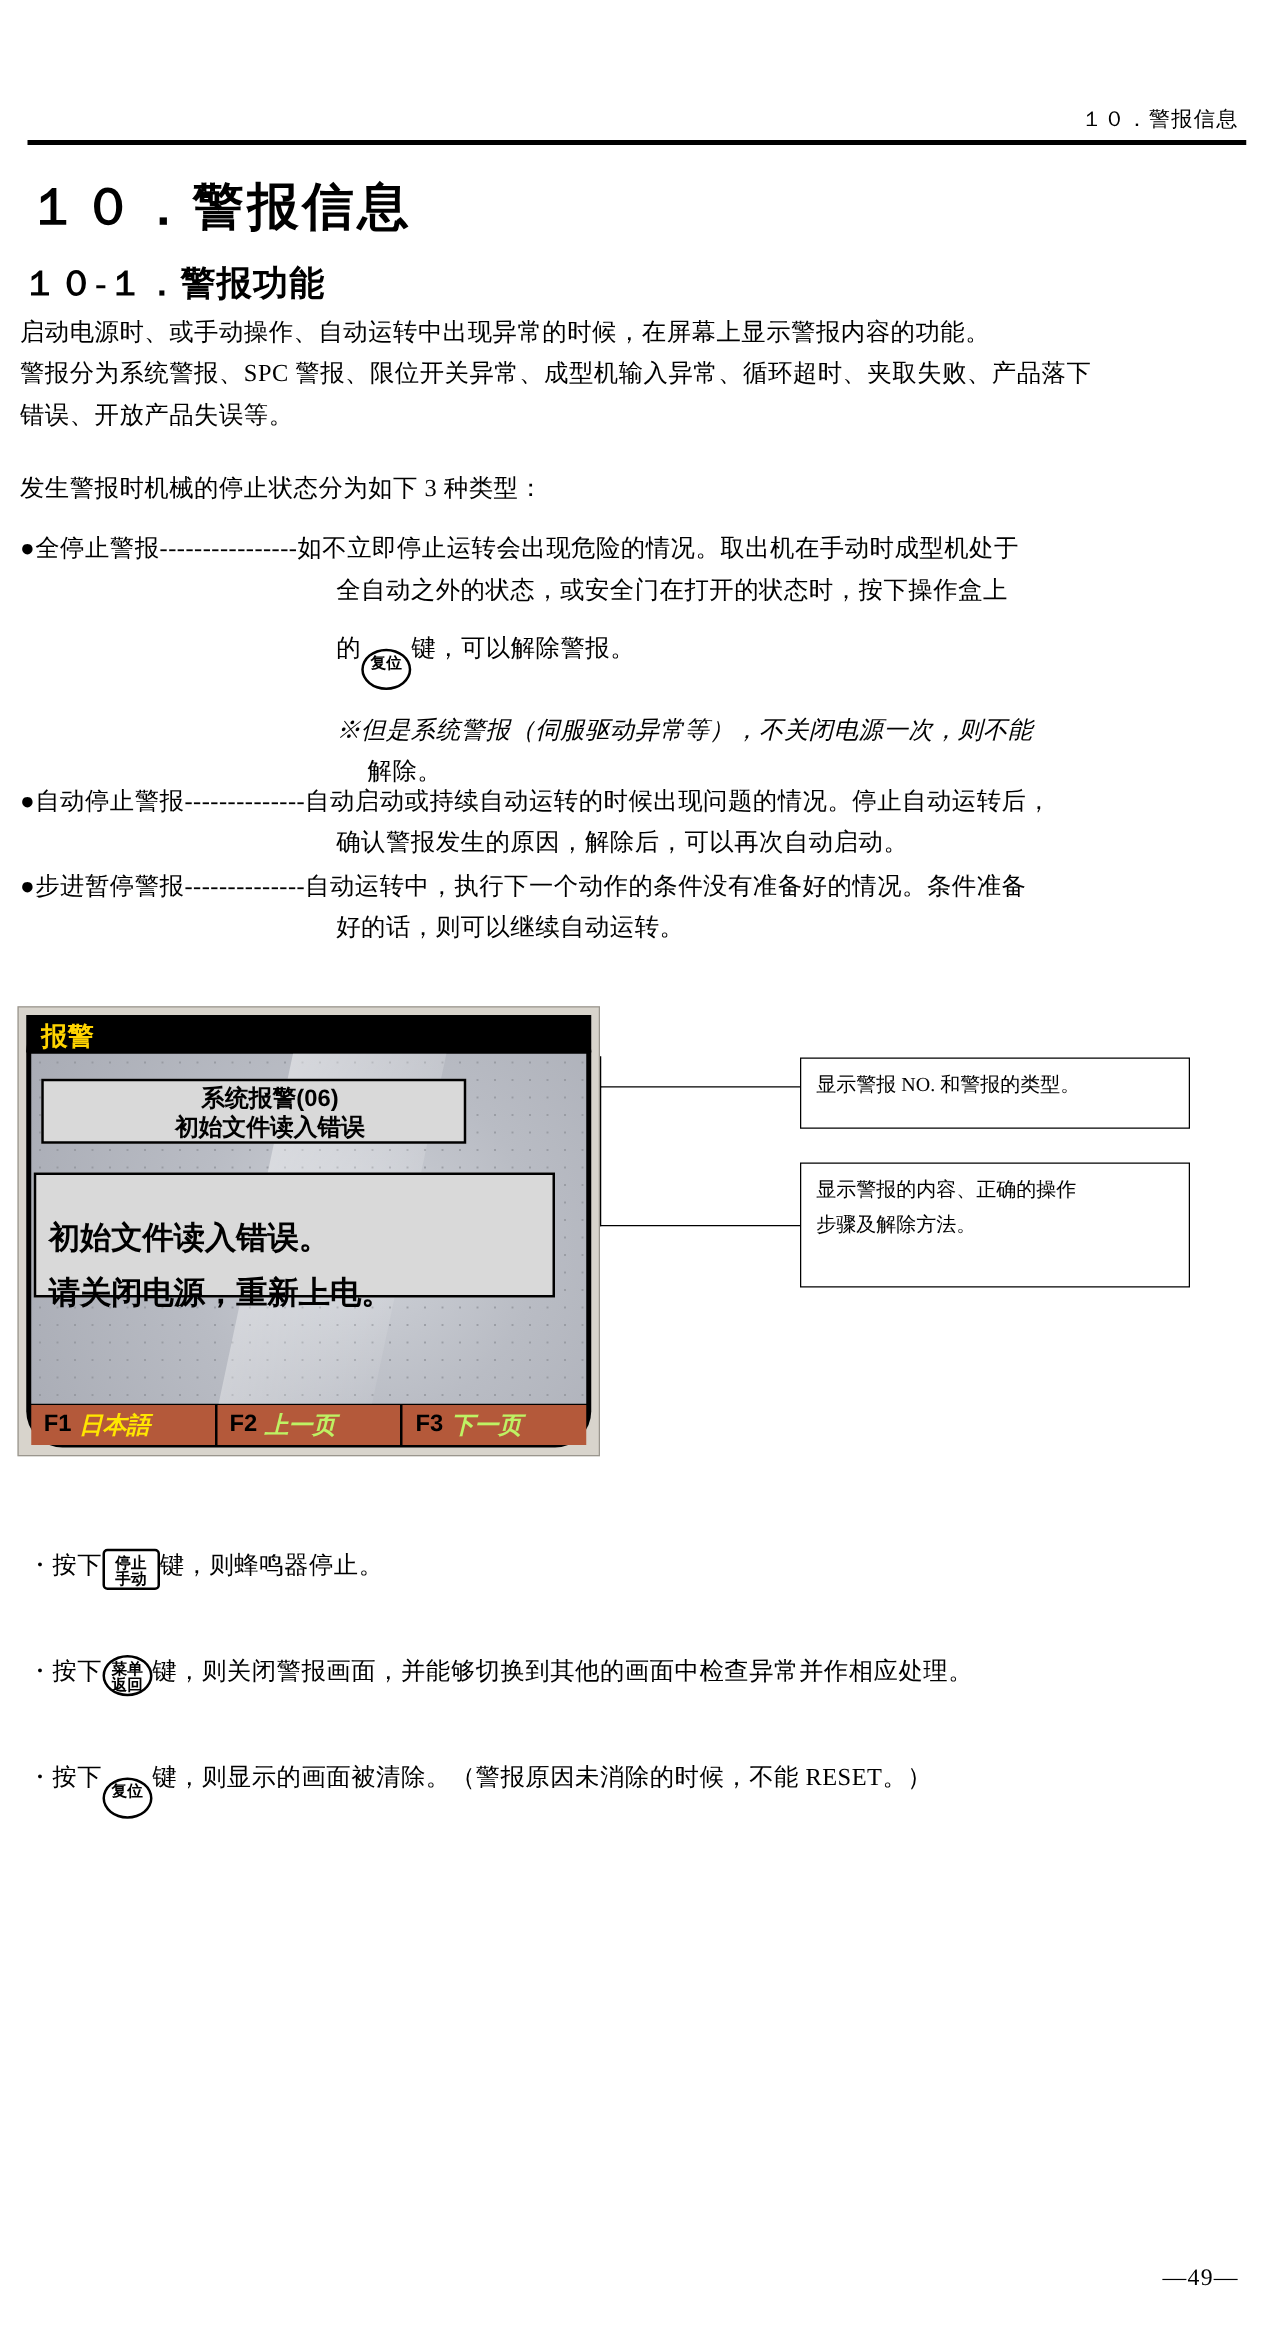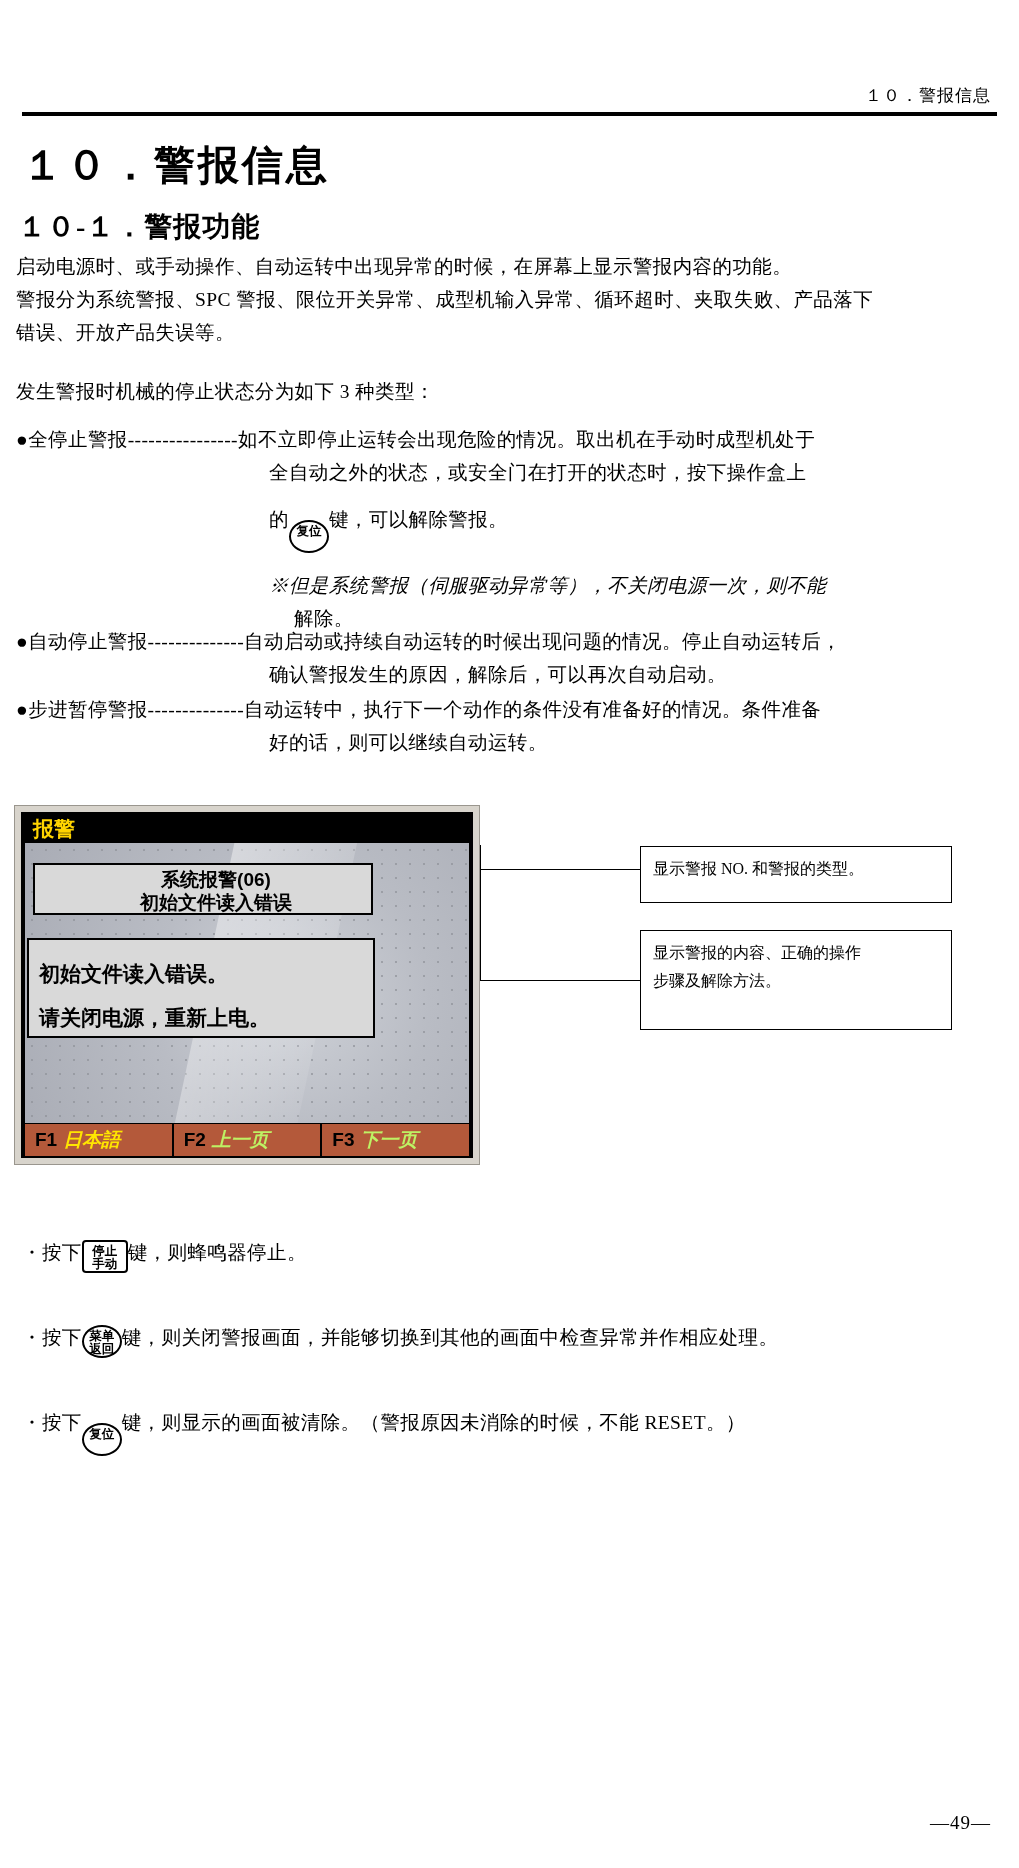--- a/index.html
+++ b/index.html
@@ -120,20 +120,21 @@
     border: 1px solid #9a968e;
     box-sizing: border-box;
     padding: 6px;
   }
   .hmi-inner {
     position: relative;
     width: 100%;
     height: 100%;
     background: #000;
     box-sizing: border-box;
+    border-radius: 29px;
   }
   .hmi-titlebar {
     position: absolute;
     left: 0; top: 0;
     width: 100%;
     height: 30px;
     background: #000;
     color: #ffd400;
     font-size: 21px;
     font-weight: bold;
@@ -183,24 +184,24 @@
     width: 340px;
     height: 52px;
     padding: 3px 0 0 26px;
     font-size: 19px;
     line-height: 23px;
     text-align: center;
   }
   .box-b {
     left: 2px;
     top: 95px;
-    width: 348px;
+    width: 417px;
     height: 100px;
-    padding: 12px 0 0 10px;
-    font-size: 21px;
+    padding: 28px 0 0 10px;
+    font-size: 25px;
     line-height: 44px;
   }
   .hmi-fkeys {
     position: absolute;
     left: 4px;
     right: 4px;
     bottom: 2px;
     height: 32px;
     background: #b4593a;
     display: flex;

